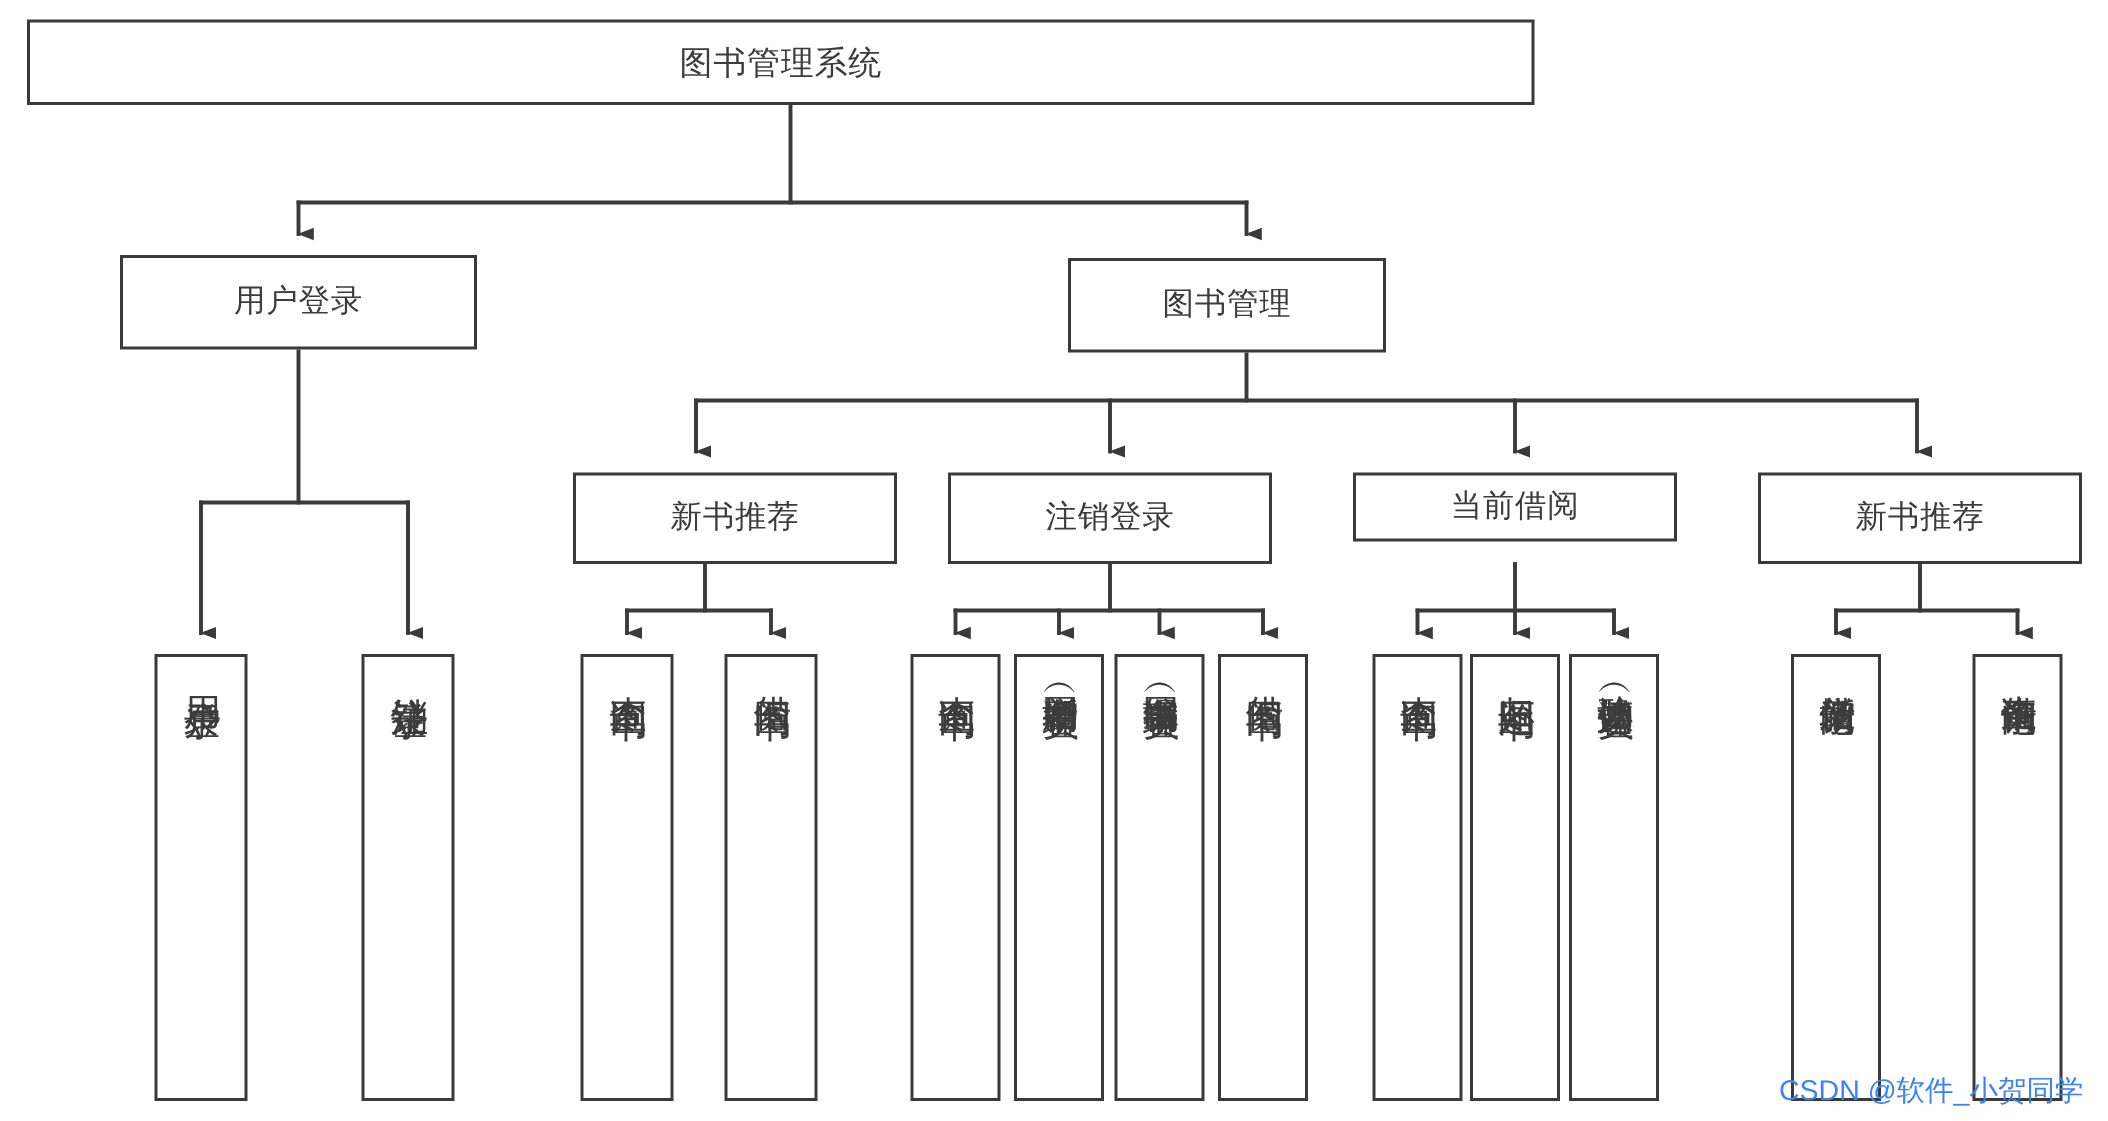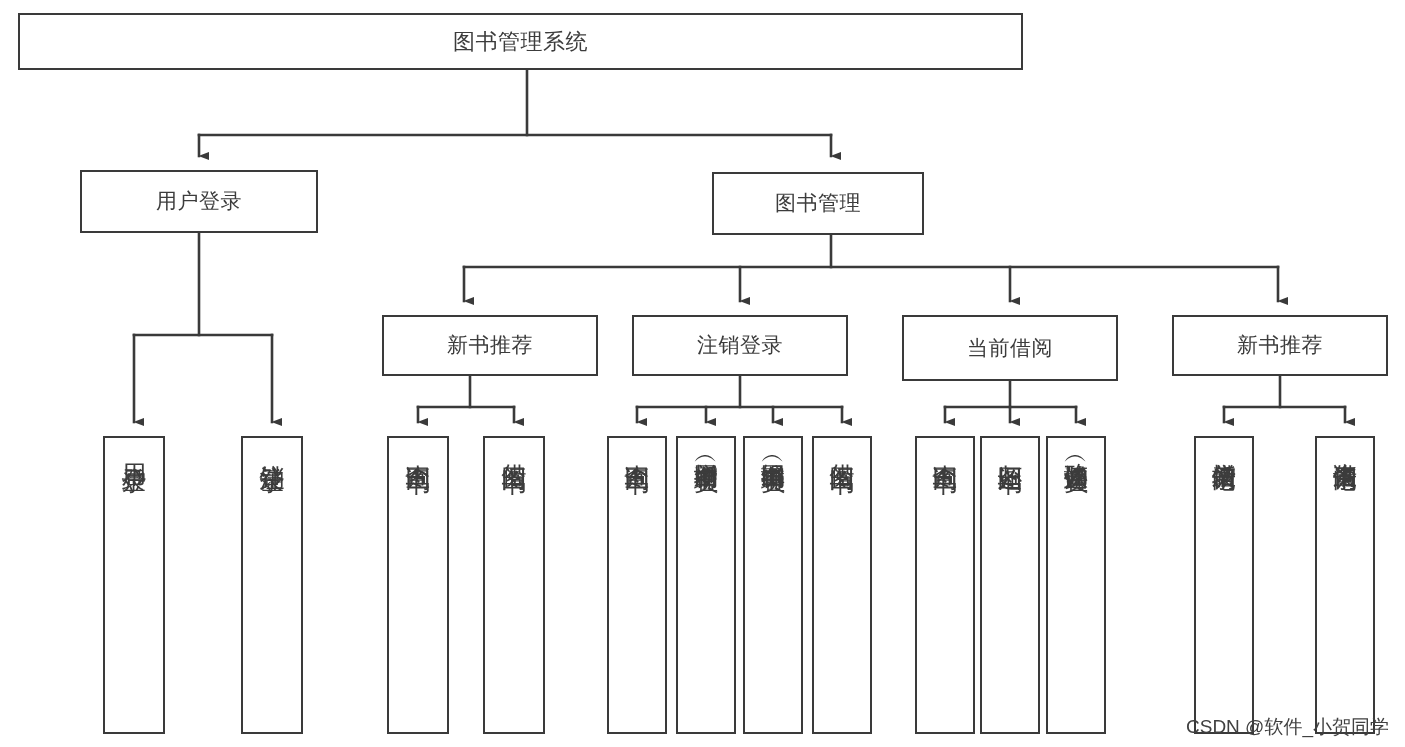--- a/index.html
+++ b/index.html
@@ -67,21 +67,21 @@
   }
   .node.vert.tall-text .node-label {
     font-size: 24px;
     letter-spacing: 1px;
   }
   .watermark {
     position: absolute;
     left: 1186px;
     top: 714px;
     font-size: 19px;
-    color: #404040;
+    color: #3b82f6;
     white-space: nowrap;
     font-family: "Liberation Sans", "DejaVu Sans", sans-serif;
   }
 </style>
 </head>
 <body>
 
 <div id="diagram-root">
 
   <svg id="edge-layer" viewBox="0 0 1405 747" width="1405" height="747" xmlns="http://www.w3.org/2000/svg">
@@ -144,21 +144,21 @@
   <div class="node horiz" style="left:712px; top:172px; width:212px; height:63px;">
     <span class="node-label">图书管理</span>
   </div>
 
   <div class="node horiz" style="left:382px; top:315px; width:216px; height:61px;">
     <span class="node-label">新书推荐</span>
   </div>
   <div class="node horiz" style="left:632px; top:315px; width:216px; height:61px;">
     <span class="node-label">注销登录</span>
   </div>
-  <div class="node horiz" style="left:902px; top:315px; width:216px; height:66px;">
+  <div class="node horiz" style="left:902px; top:315px; width:216px; height:46px;">
     <span class="node-label">当前借阅</span>
   </div>
   <div class="node horiz" style="left:1172px; top:315px; width:216px; height:61px;">
     <span class="node-label">新书推荐</span>
   </div>
 
   <div class="node vert" style="left:103px; top:436px; width:62px; height:298px;">
     <span class="node-label">用户登录</span>
   </div>
   <div class="node vert" style="left:241px; top:436px; width:62px; height:298px;">

